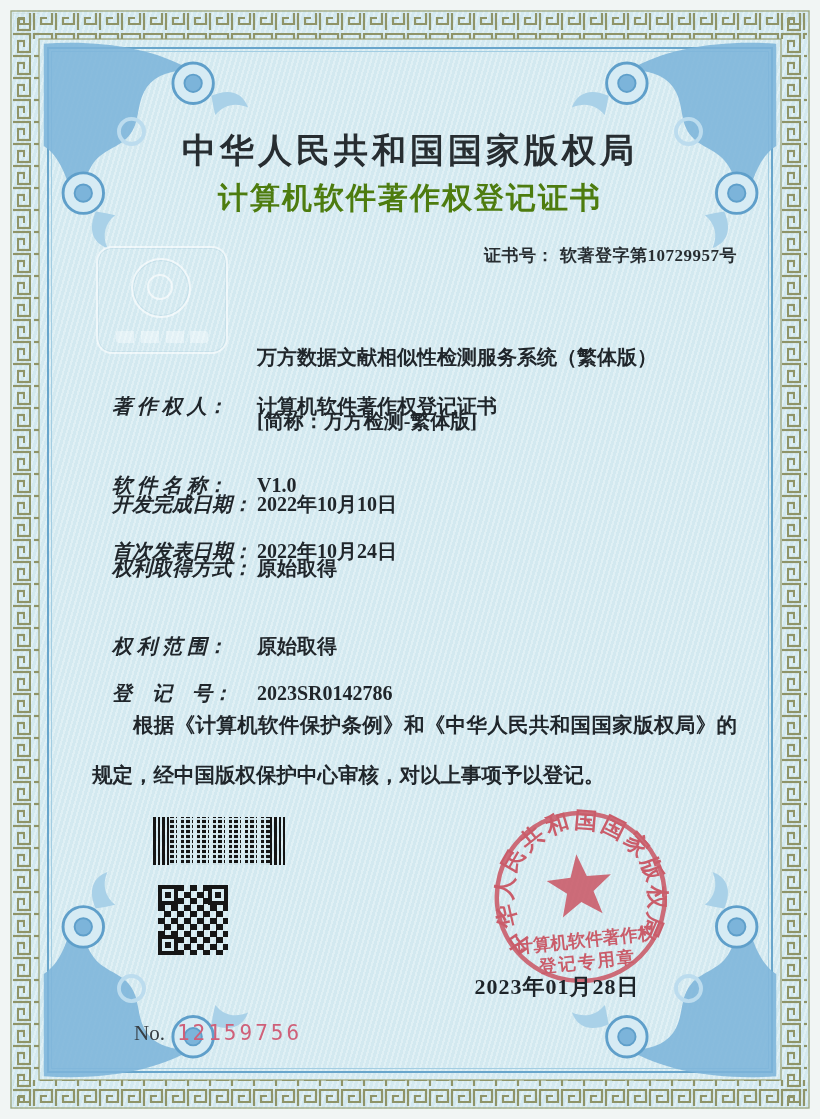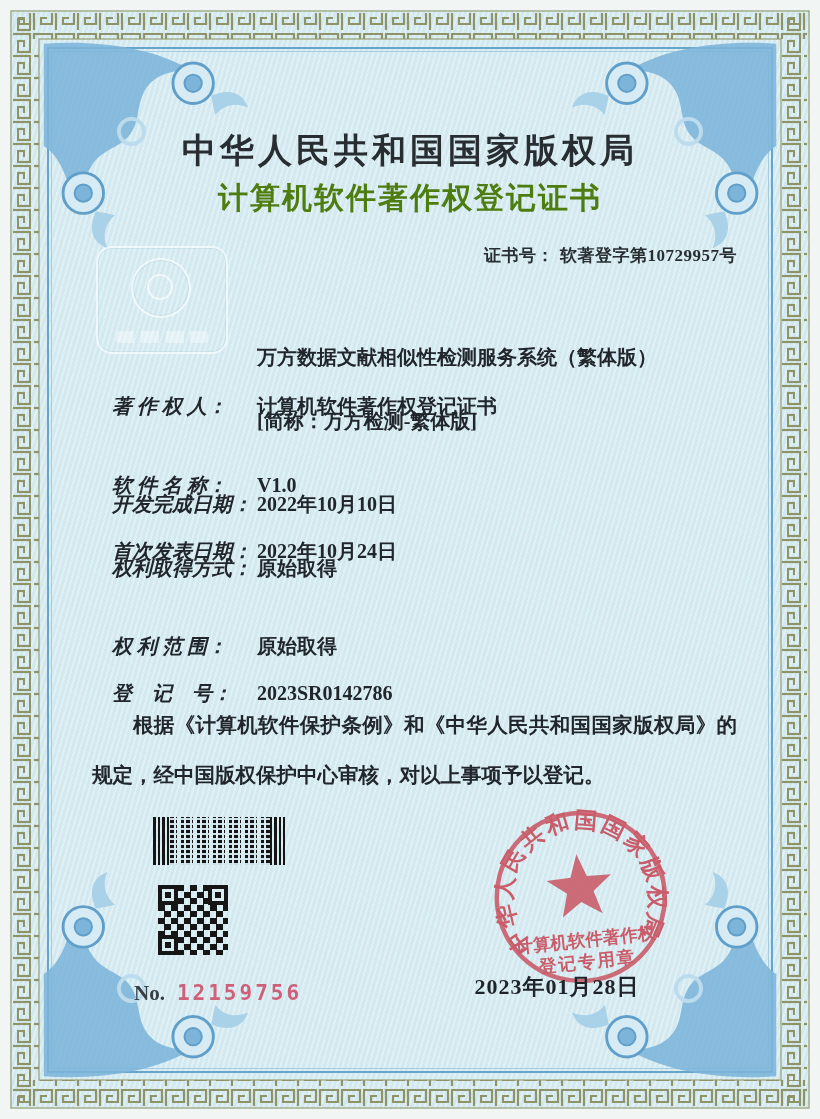--- a/index.html
+++ b/index.html
@@ -97,21 +97,21 @@
   .qr{position:absolute;left:158px;top:885px;width:70px;height:70px;
     background:
       repeating-conic-gradient(#161616 0% 25%, transparent 0% 50%) 0 0/13px 13px;
   }
   .qr .f{position:absolute;width:20px;height:20px;border:4px solid #161616;background:#d8ecf2;box-sizing:border-box;}
   .qr .f:before{content:"";position:absolute;left:3px;top:3px;width:6px;height:6px;background:#161616;}
   .qr .f.a{left:0;top:0;}
   .qr .f.b{right:0;top:0;}
   .qr .f.c{left:0;bottom:0;}
 
-  .serial{position:absolute;left:134px;top:981px;font-size:21px;color:#373e44;font-weight:700;}
+  .serial{position:absolute;left:134px;top:1021px;font-size:21px;color:#373e44;font-weight:400;}
   .serial .num{
     font-family:"DejaVu Sans Mono","Liberation Mono",monospace;
     color:#cf6079;letter-spacing:3px;margin-left:12px;font-size:21px;
   }
 
   .seal{position:absolute;left:482px;top:800px;transform:rotate(-6deg);opacity:.92;}
   .issue-date{
     position:absolute;left:432px;top:972px;width:250px;text-align:center;
     font-size:22px;font-weight:700;color:#1e2429;letter-spacing:1px;
   }

